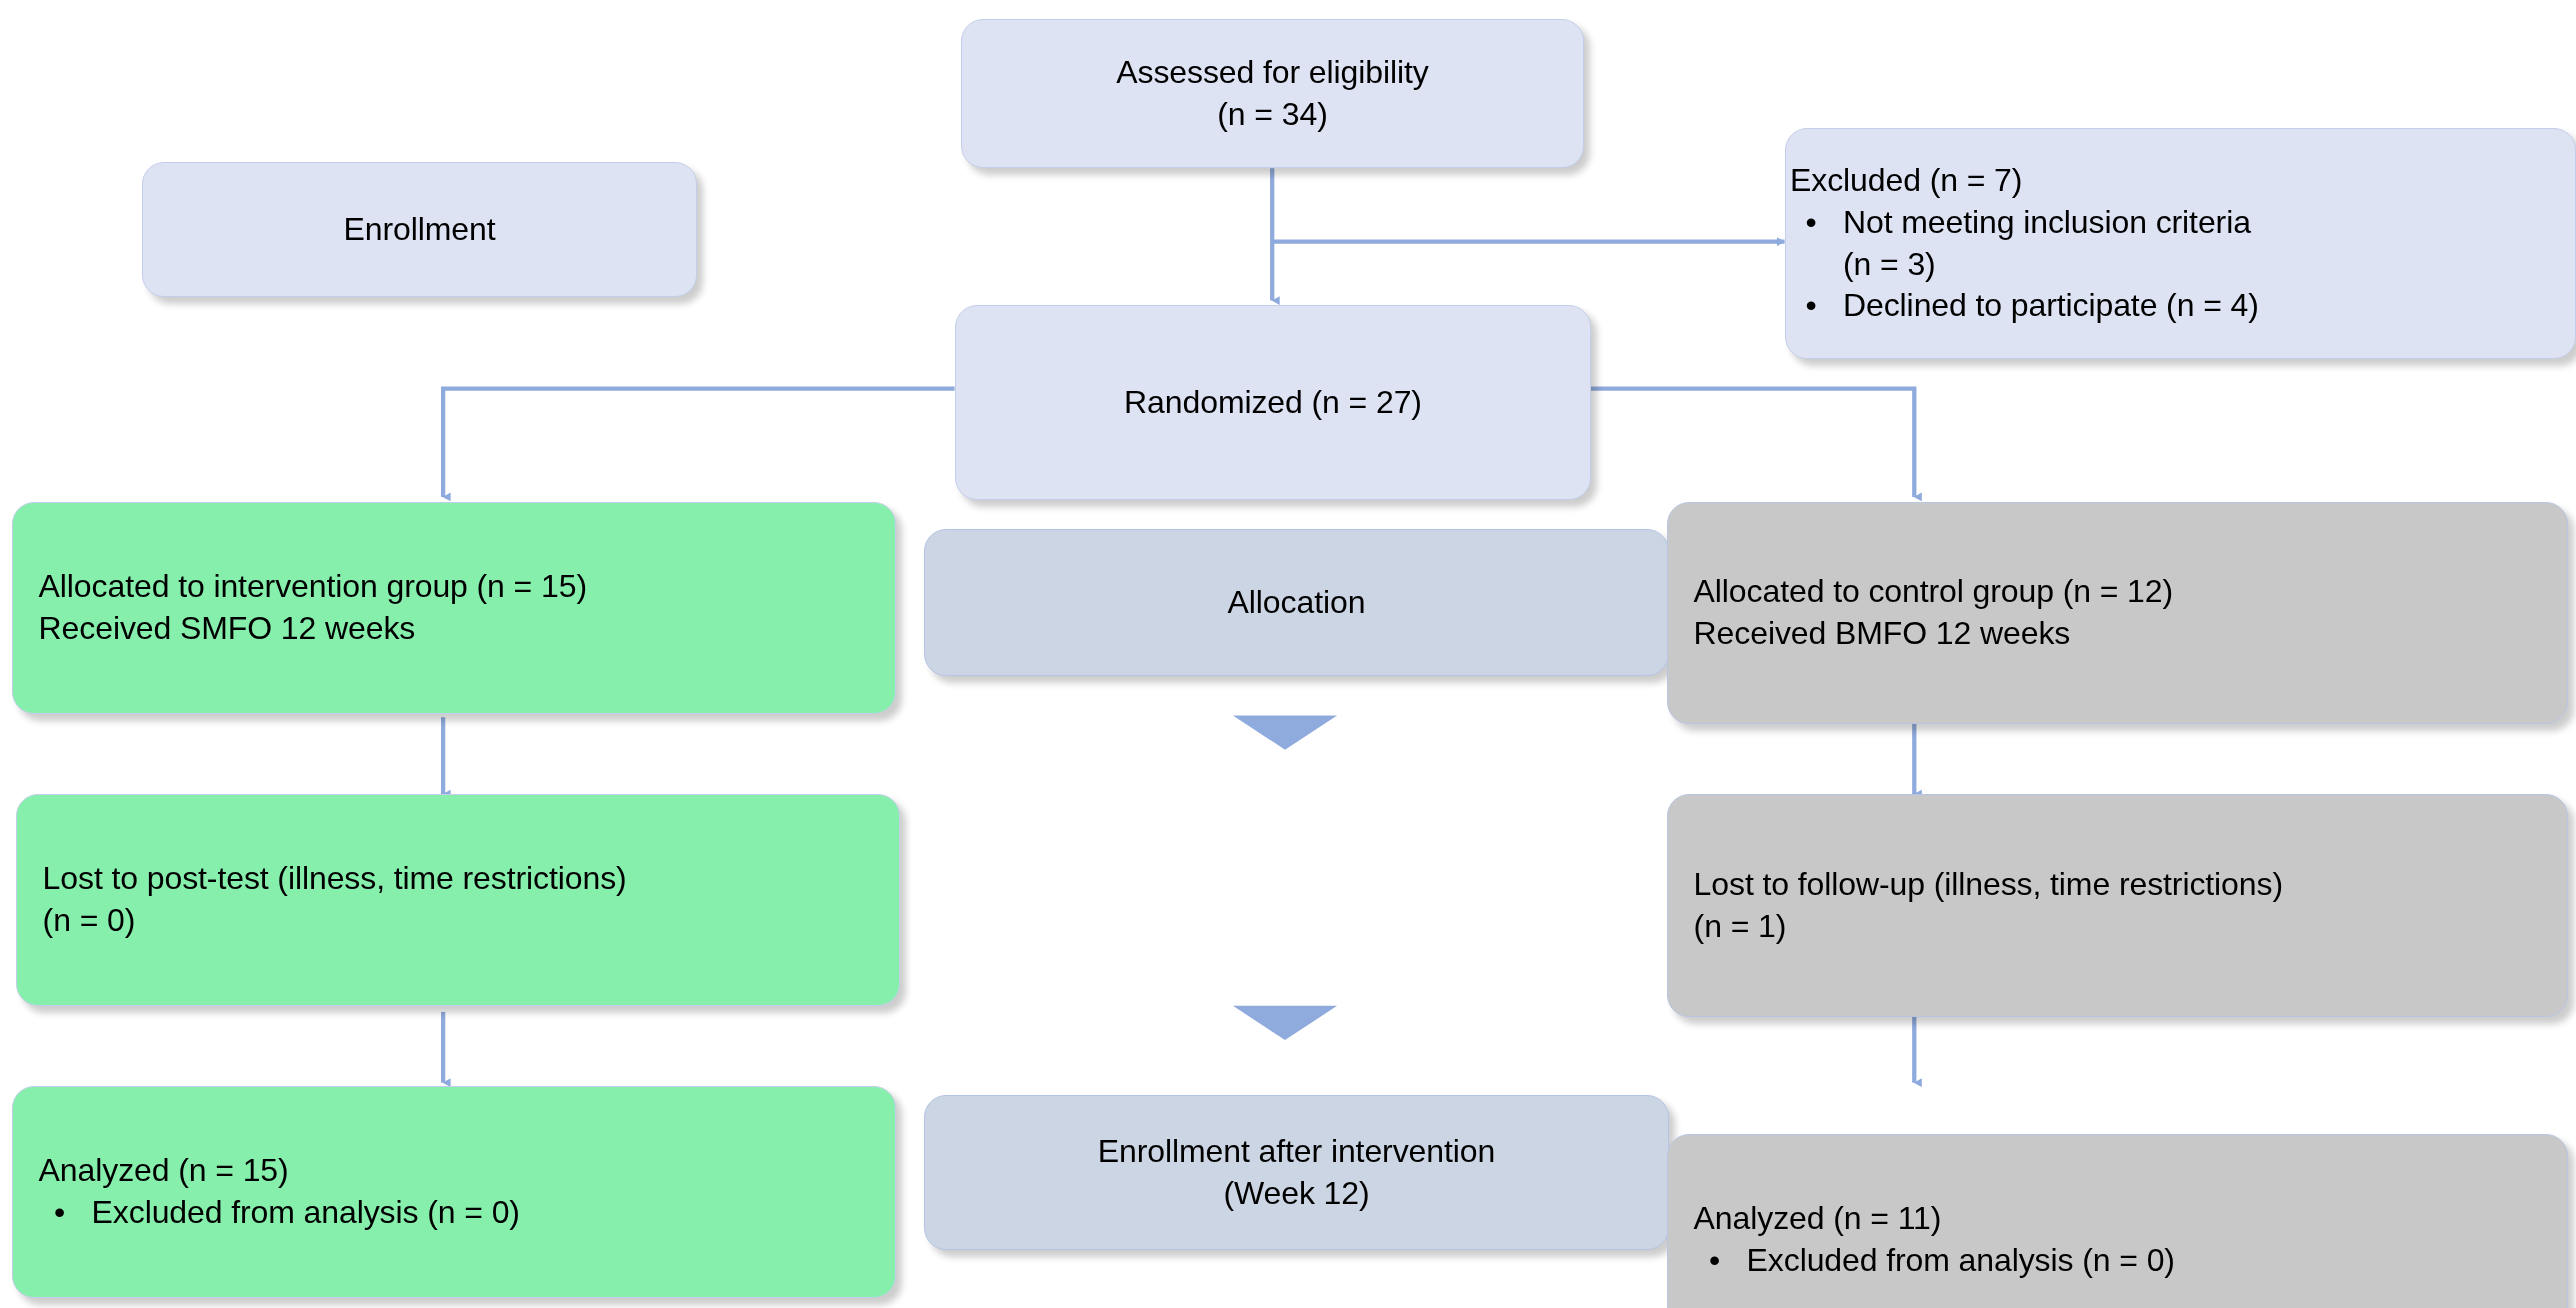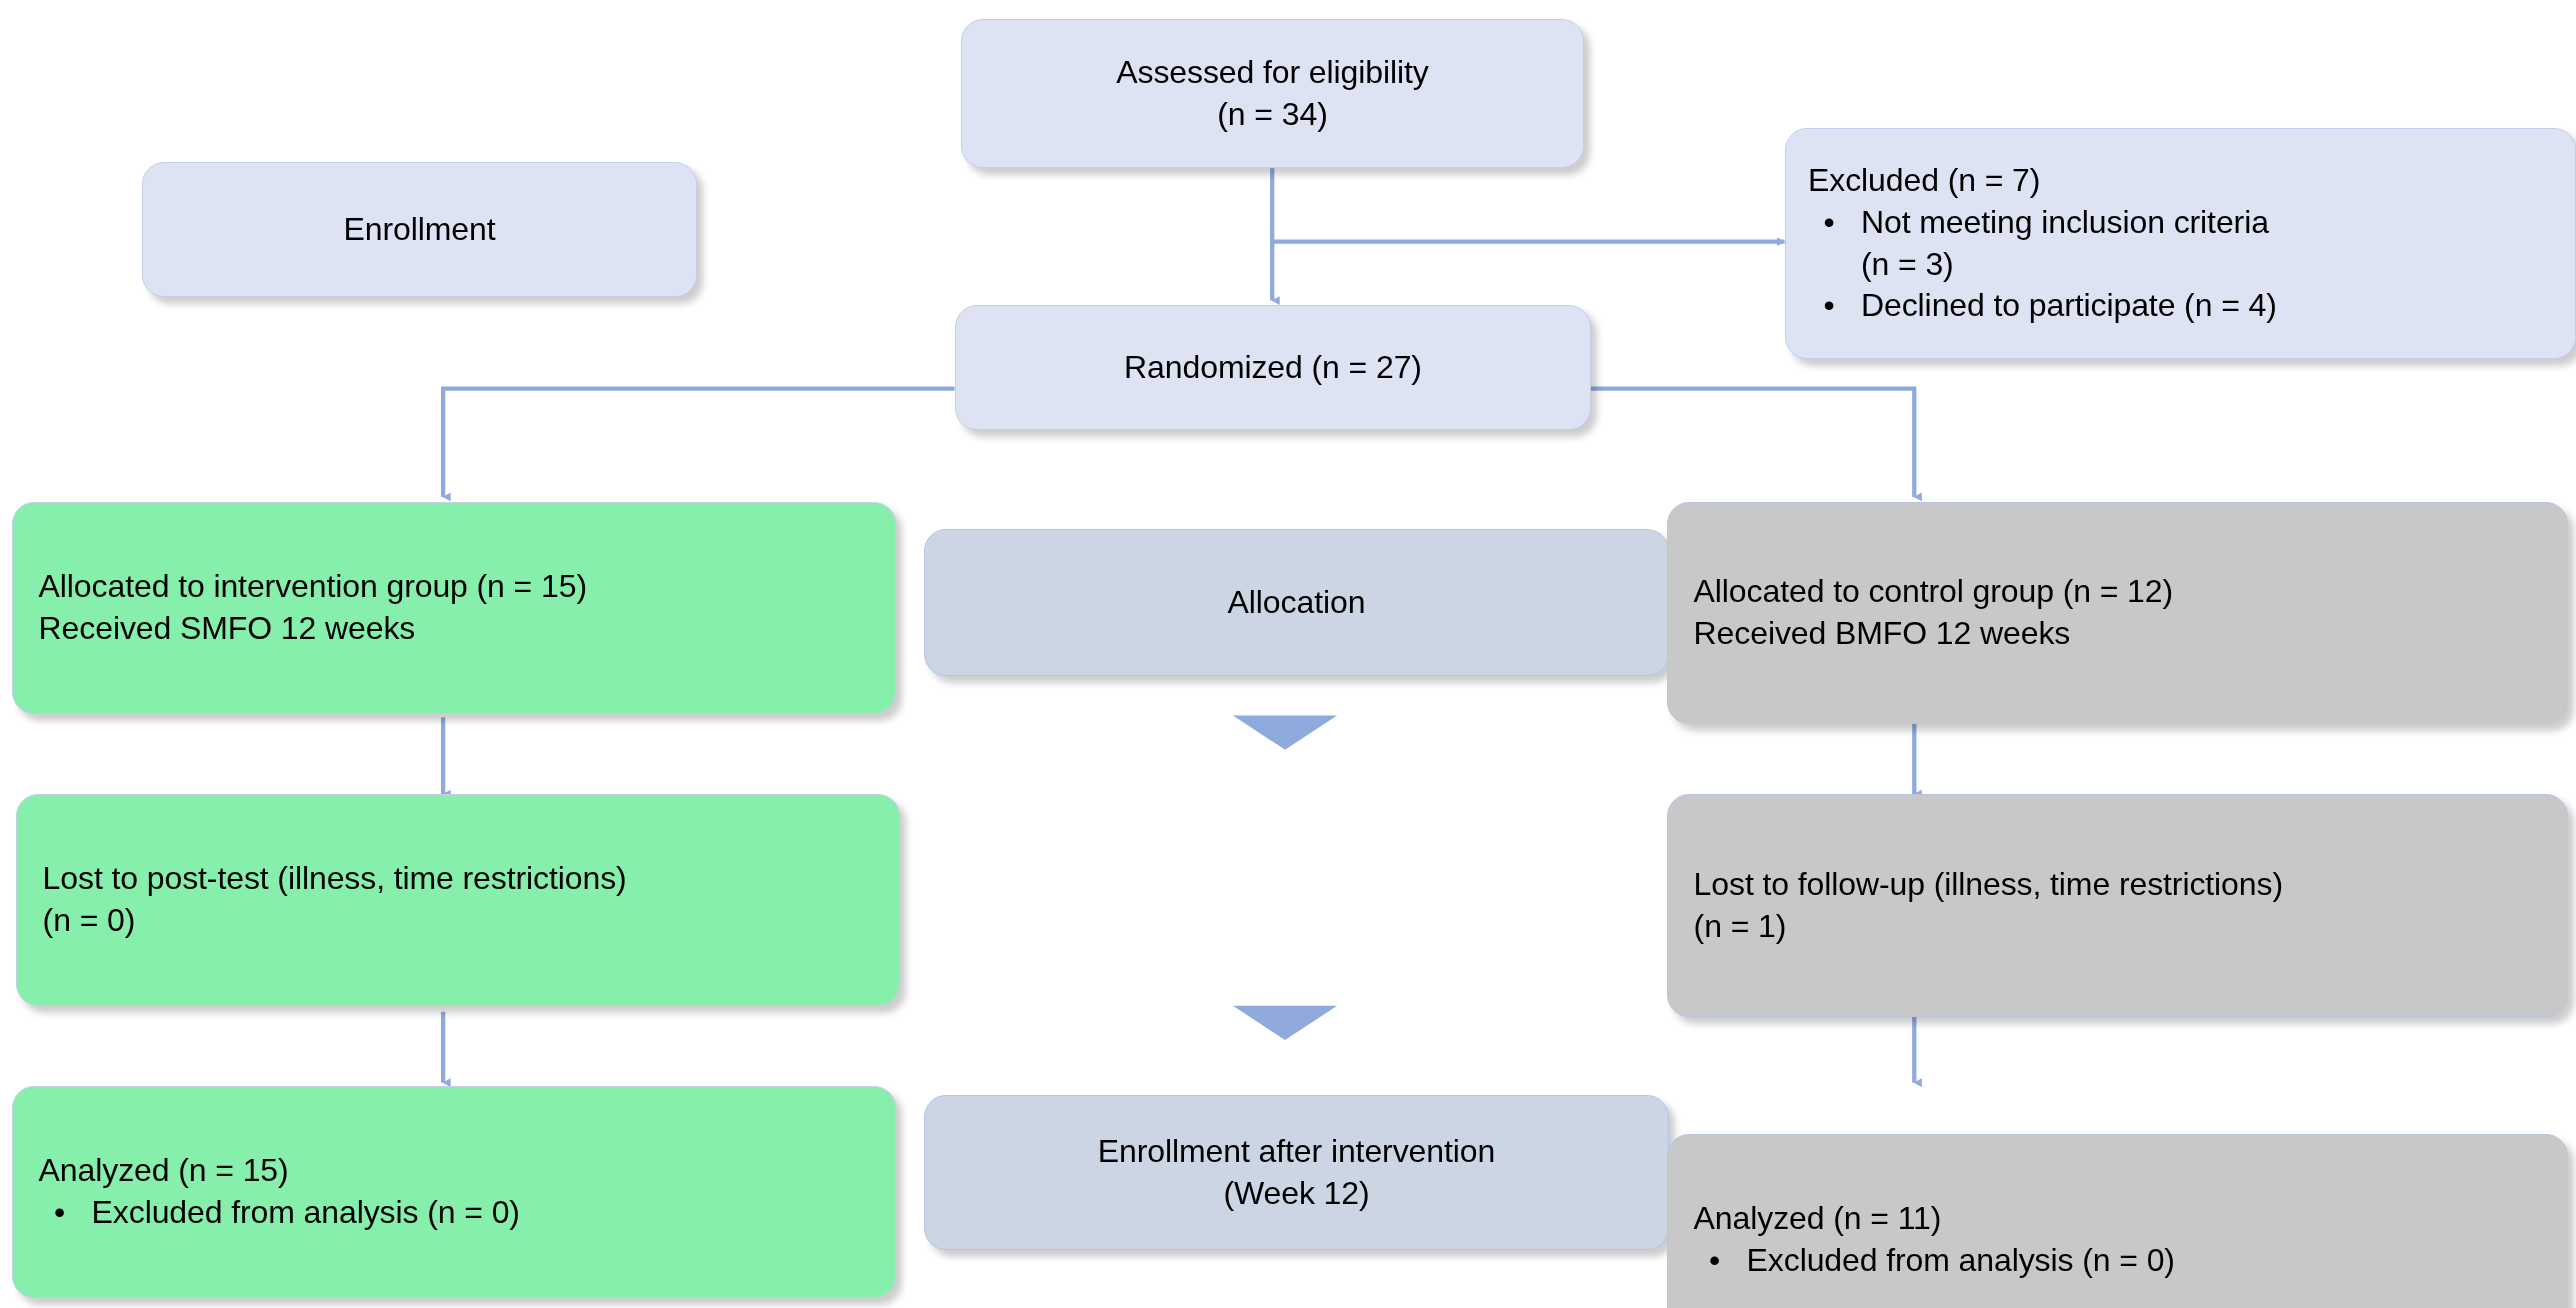--- a/index.html
+++ b/index.html
@@ -128,37 +128,37 @@
 
   <div class="node blue center-text" style="left:142px; top:162px; width:555px; height:135px;">
     <span class="line">Enrollment</span>
   </div>
 
   <div class="node blue center-text" style="left:961px; top:19px; width:623px; height:149px;">
     <span class="line">Assessed for eligibility</span>
     <span class="line">(n = 34)</span>
   </div>
 
-  <div class="node blue left-text" style="left:1785px; top:128px; width:791px; height:231px; padding-left:22px;">
+  <div class="node blue left-text" style="left:1785px; top:128px; width:791px; height:231px; padding-left:4px;">
     <span class="line">Excluded (n = 7)</span>
     <div class="bullet-row">
       <span class="bullet-dot">•</span>
       <span class="bullet-text">Not meeting inclusion criteria</span>
     </div>
     <div class="bullet-row">
       <span class="bullet-dot"></span>
       <span class="bullet-text">(n = 3)</span>
     </div>
     <div class="bullet-row">
       <span class="bullet-dot">•</span>
       <span class="bullet-text">Declined to participate (n = 4)</span>
     </div>
   </div>
 
-  <div class="node blue center-text" style="left:955px; top:305px; width:636px; height:125px;">
+  <div class="node blue center-text" style="left:955px; top:305px; width:636px; height:195px;">
     <span class="line">Randomized (n = 27)</span>
   </div>
 
   <div class="node light left-text" style="left:12px; top:502px; width:884px; height:212px;">
     <span class="line">Allocated to intervention group (n = 15)</span>
     <span class="line">Received SMFO 12 weeks</span>
   </div>
 
   <div class="node steel center-text" style="left:924px; top:529px; width:745px; height:147px;">
     <span class="line">Allocation</span>

